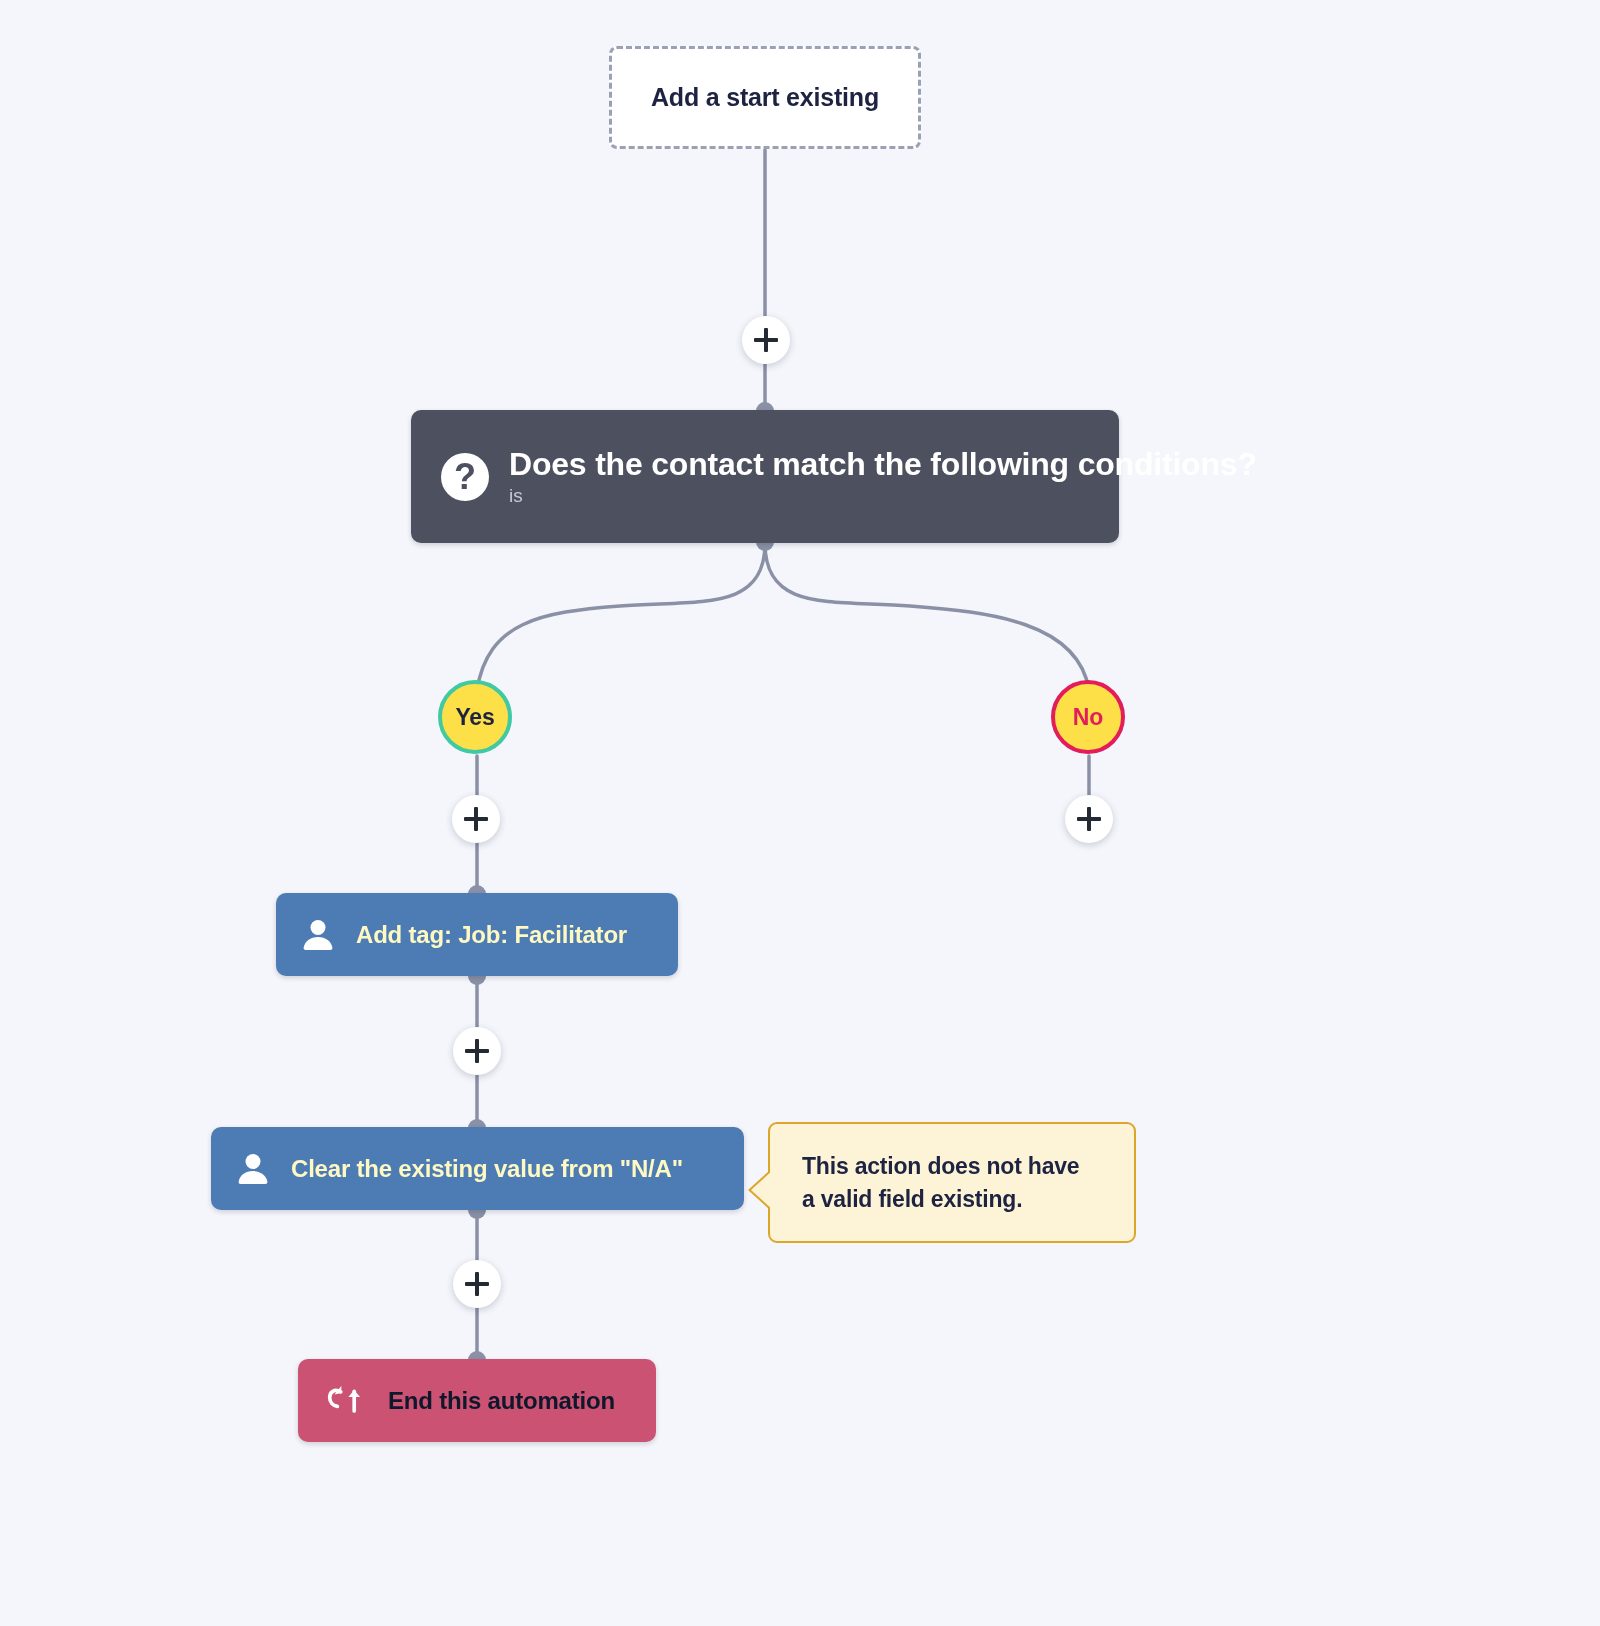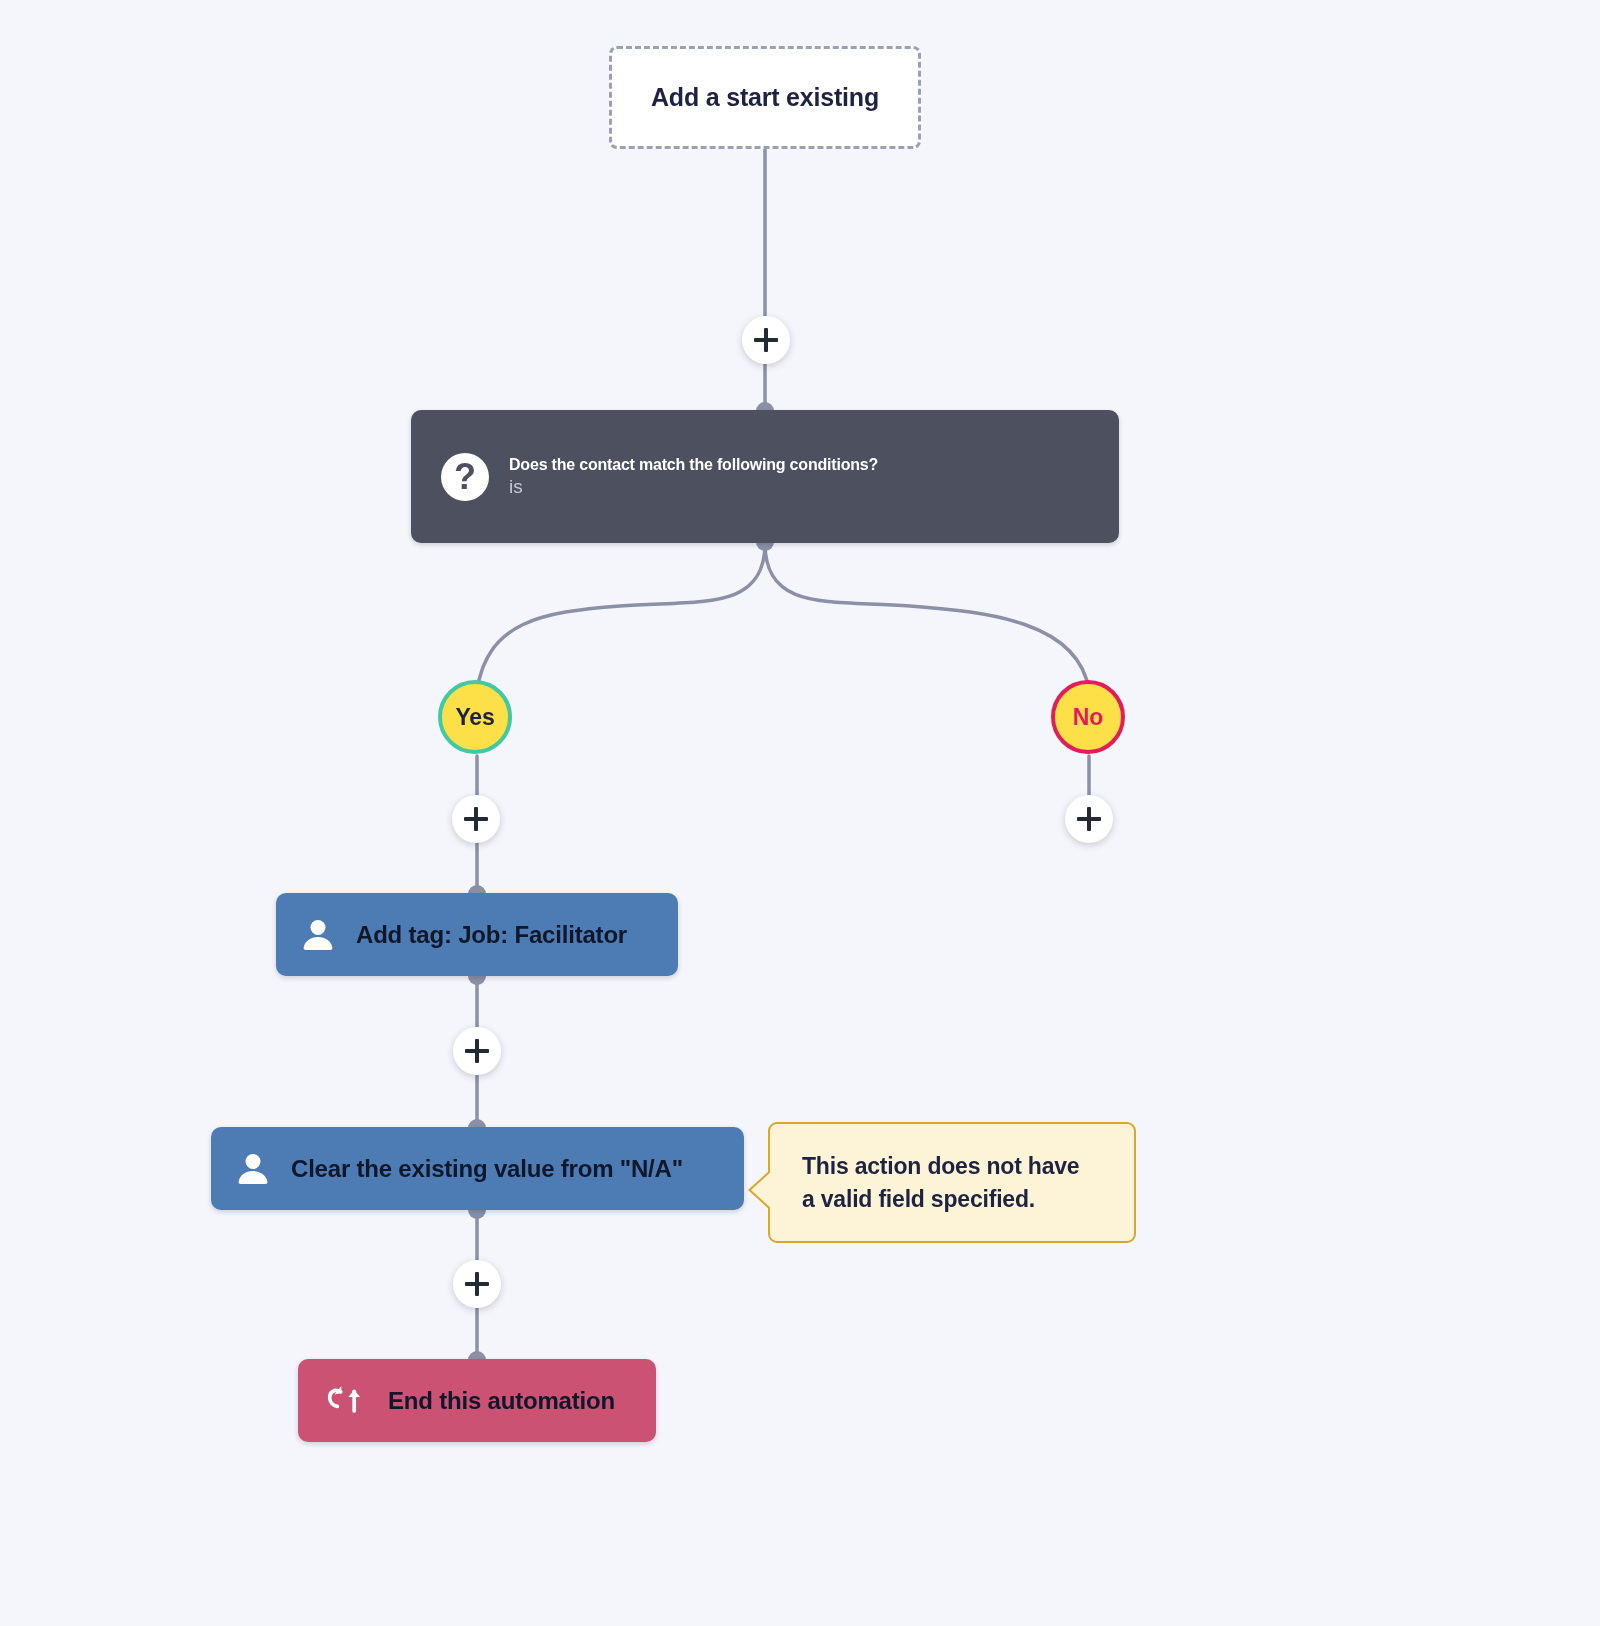--- a/index.html
+++ b/index.html
@@ -78,21 +78,21 @@
     font-weight: bold;
     line-height: 1;
     margin-right: 20px;
   }
   .cond-text {
     display: flex;
     flex-direction: column;
     justify-content: center;
   }
   .cond-title {
-    font-size: 16px;
+    font-size: 32px;
     font-weight: bold;
     color: #ffffff;
     letter-spacing: -0.2px;
     white-space: nowrap;
   }
   .cond-sub {
     margin-top: 2px;
     font-size: 19px;
     color: #c6cad6;
     font-weight: normal;
@@ -100,21 +100,21 @@
 
   
   .node-action {
     background: #4d7cb5;
     box-shadow: 0 2px 5px rgba(30,35,60,0.18);
     padding-left: 24px;
   }
   .node-action .label {
     font-size: 24px;
     font-weight: bold;
-    color: #0f172a;
+    color: #fef9c3;
     letter-spacing: -0.2px;
     white-space: nowrap;
   }
   .node-addtag {
     left: 276px;
     top: 893px;
     width: 402px;
     height: 83px;
   }
   .node-clear {
@@ -319,21 +319,21 @@
       <path d="M12 13.4c-5 0-9 3-9.6 7.1-.1.8.5 1.5 1.3 1.5h16.6c.8 0 1.4-.7 1.3-1.5C21 16.4 17 13.4 12 13.4z"></path>
     </svg>
     <span class="label">Clear the existing value from "N/A"</span>
   </div>
 
   <div class="tooltip">
     <span class="arrow-out"></span>
     <span class="arrow-in"></span>
     <div class="text">
       <div>This action does not have</div>
-      <div>a valid field specified.</div>
+      <div>a valid field existing.</div>
     </div>
   </div>
 
   <div class="node node-end">
     <svg class="swap-icon" viewBox="0 0 28 24" fill="none" stroke="#ffffff" stroke-width="2.6" stroke-linecap="round" stroke-linejoin="round" xmlns="http://www.w3.org/2000/svg">
       <path d="M11 5.5 C6.5 3.2 3.2 5.5 3.2 9.5 C3.2 13 5.6 15.4 8.6 15.8"></path>
       <path d="M11.4 1.4 L11.4 6.4 L6.6 7.4" fill="#ffffff" stroke="none"></path>
       <path d="M20.5 19 C20.5 13.5 20.5 9 20.5 5.2"></path>
       <path d="M16.4 9.2 L20.5 4.2 L24.6 9.2" fill="#ffffff" stroke="none"></path>
     </svg>

